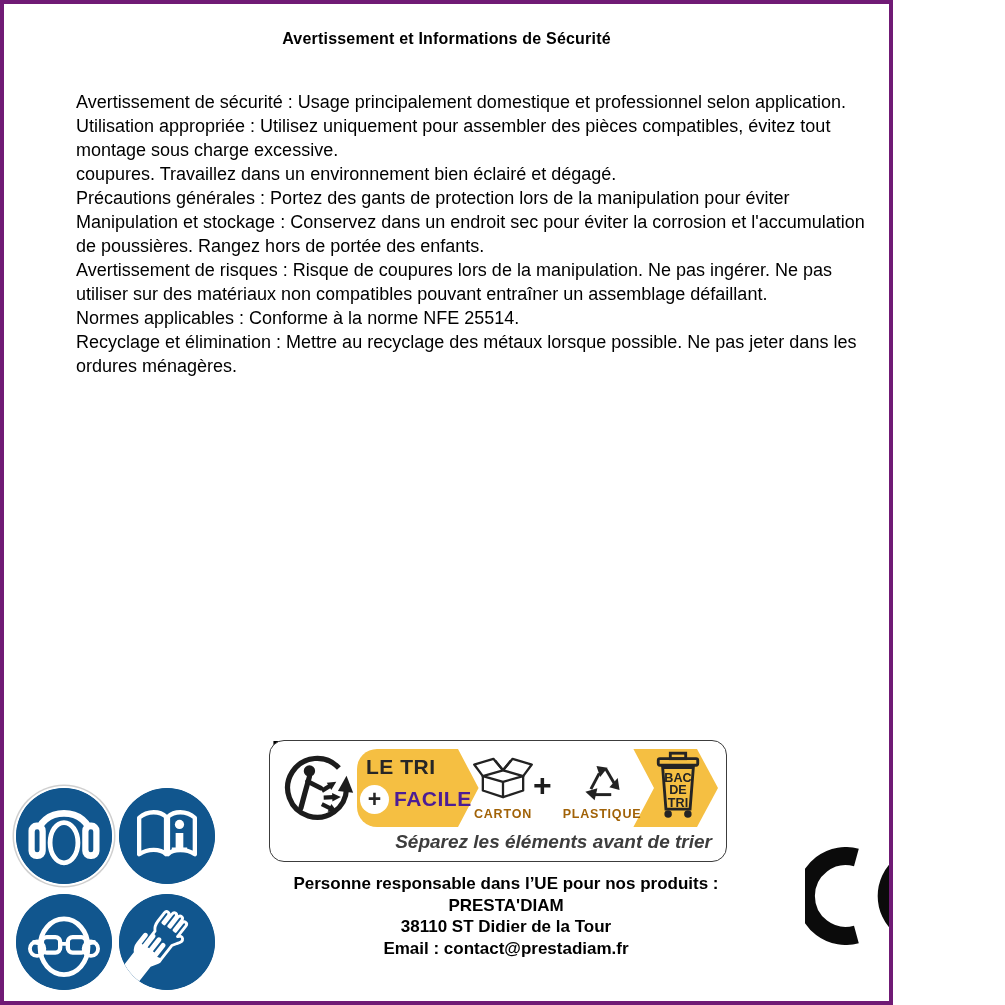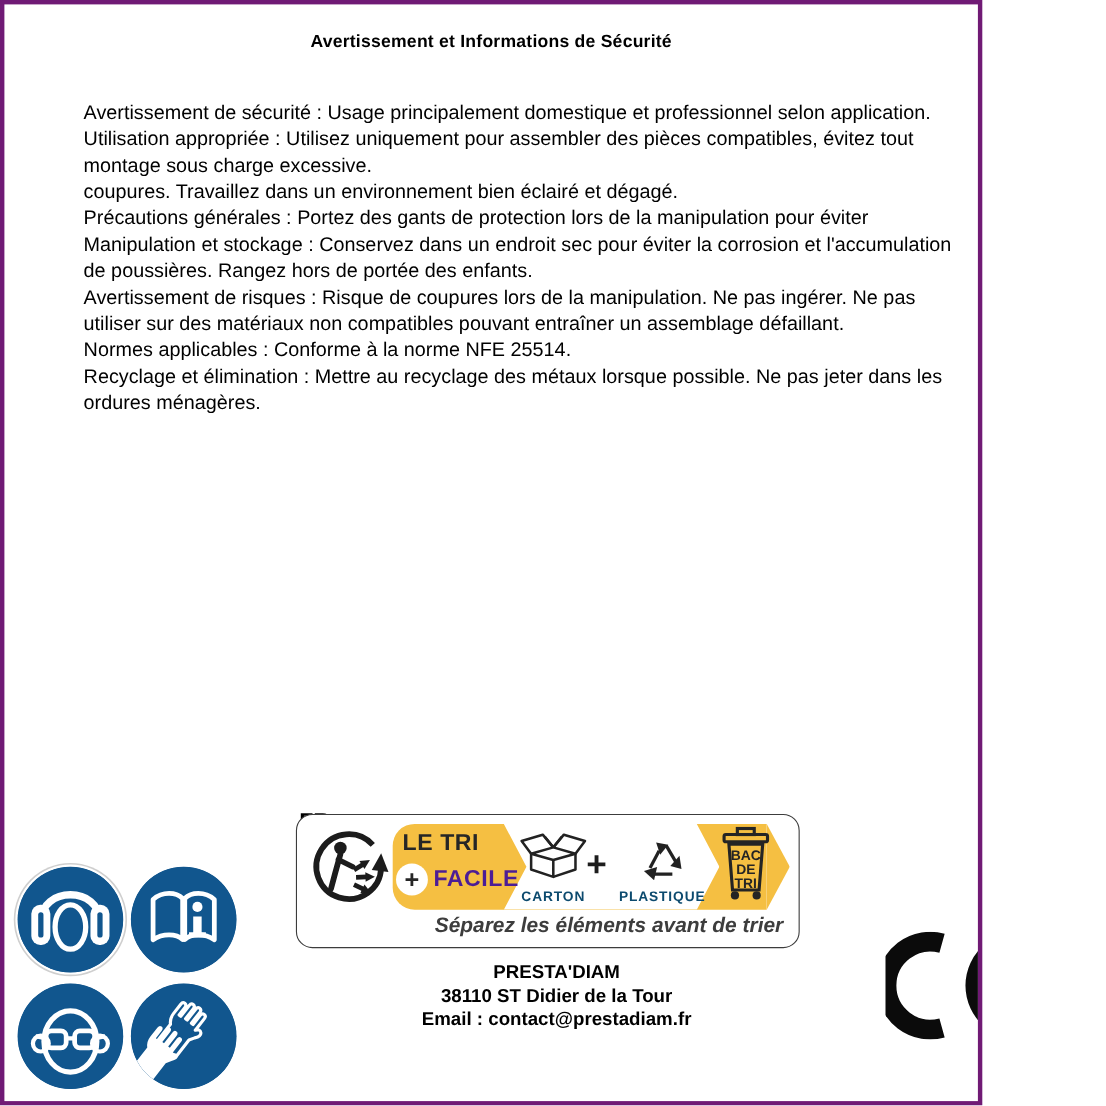--- a/index.html
+++ b/index.html
@@ -34,21 +34,21 @@
   .triman{position:absolute;left:10px;top:8px;width:76px;height:80px;}
   .band{position:absolute;left:87px;top:8px;width:340px;height:78px;background:#f5bf42;border-radius:20px 0 0 20px;}
   .band-tip{position:absolute;left:427px;top:8px;width:21px;height:78px;background:#f5bf42;
     clip-path:polygon(0 0,100% 50%,0 100%);}
   .band-cut{position:absolute;left:188px;top:8px;width:196px;height:78px;background:#fff;
     clip-path:polygon(0 0,89.5% 0,100% 50%,89.5% 100%,0 100%,10.5% 50%);}
   .letri-1{position:absolute;left:96px;top:14px;font-size:21px;font-weight:800;color:#262626;letter-spacing:0.5px;}
   .plus-circle{position:absolute;left:90px;top:44px;width:29px;height:29px;border-radius:50%;background:#fff;
     color:#262626;font-size:23px;font-weight:800;line-height:29px;text-align:center;}
   .letri-2{position:absolute;left:124px;top:46px;font-size:21px;font-weight:800;color:#4c1d95;letter-spacing:0.5px;}
-  .mat{position:absolute;top:13px;text-align:center;color:#0c4a6e;}
+  .mat{position:absolute;top:13px;text-align:center;color:#a16207;}
   .mat .mat-label{font-size:12.5px;font-weight:bold;letter-spacing:0.8px;margin-top:1px;}
   .mat-carton{left:200px;width:66px;}
   .mat-plastique{left:292px;width:80px;}
   .plus-big{position:absolute;left:263px;top:26px;font-size:32px;font-weight:800;color:#1d1d1d;}
   .bin{position:absolute;left:381px;top:10px;width:54px;height:68px;}
   .separe{position:absolute;right:14px;top:90px;font-size:19px;font-style:italic;font-weight:bold;color:#3d3d3d;}
 
   
   .address{position:absolute;left:252px;top:869px;width:500px;text-align:center;
     font-size:17px;font-weight:bold;line-height:21.5px;}
@@ -201,20 +201,21 @@
         <text x="23" y="28">BAC</text>
         <text x="23" y="39.5">DE</text>
         <text x="23" y="51">TRI</text>
       </g>
     </svg>
 
     <div class="separe">Séparez les éléments avant de trier</div>
   </div>
 
   <div class="address">
+    <div>Personne responsable dans l’UE pour nos produits :</div>
     <div>PRESTA'DIAM</div>
     <div>38110 ST Didier de la Tour</div>
     <div>Email : contact@prestadiam.fr</div>
   </div>
 
   <svg class="ce" viewBox="0 0 145 103">
     <g stroke="#0b0b0b" stroke-width="19" fill="none">
       <path d="M54 11 A 42 42 0 1 0 54 92"></path>
       <path d="M139 11 A 42 42 0 1 0 139 92"></path>
       <path d="M108 51.5 H 139"></path>

